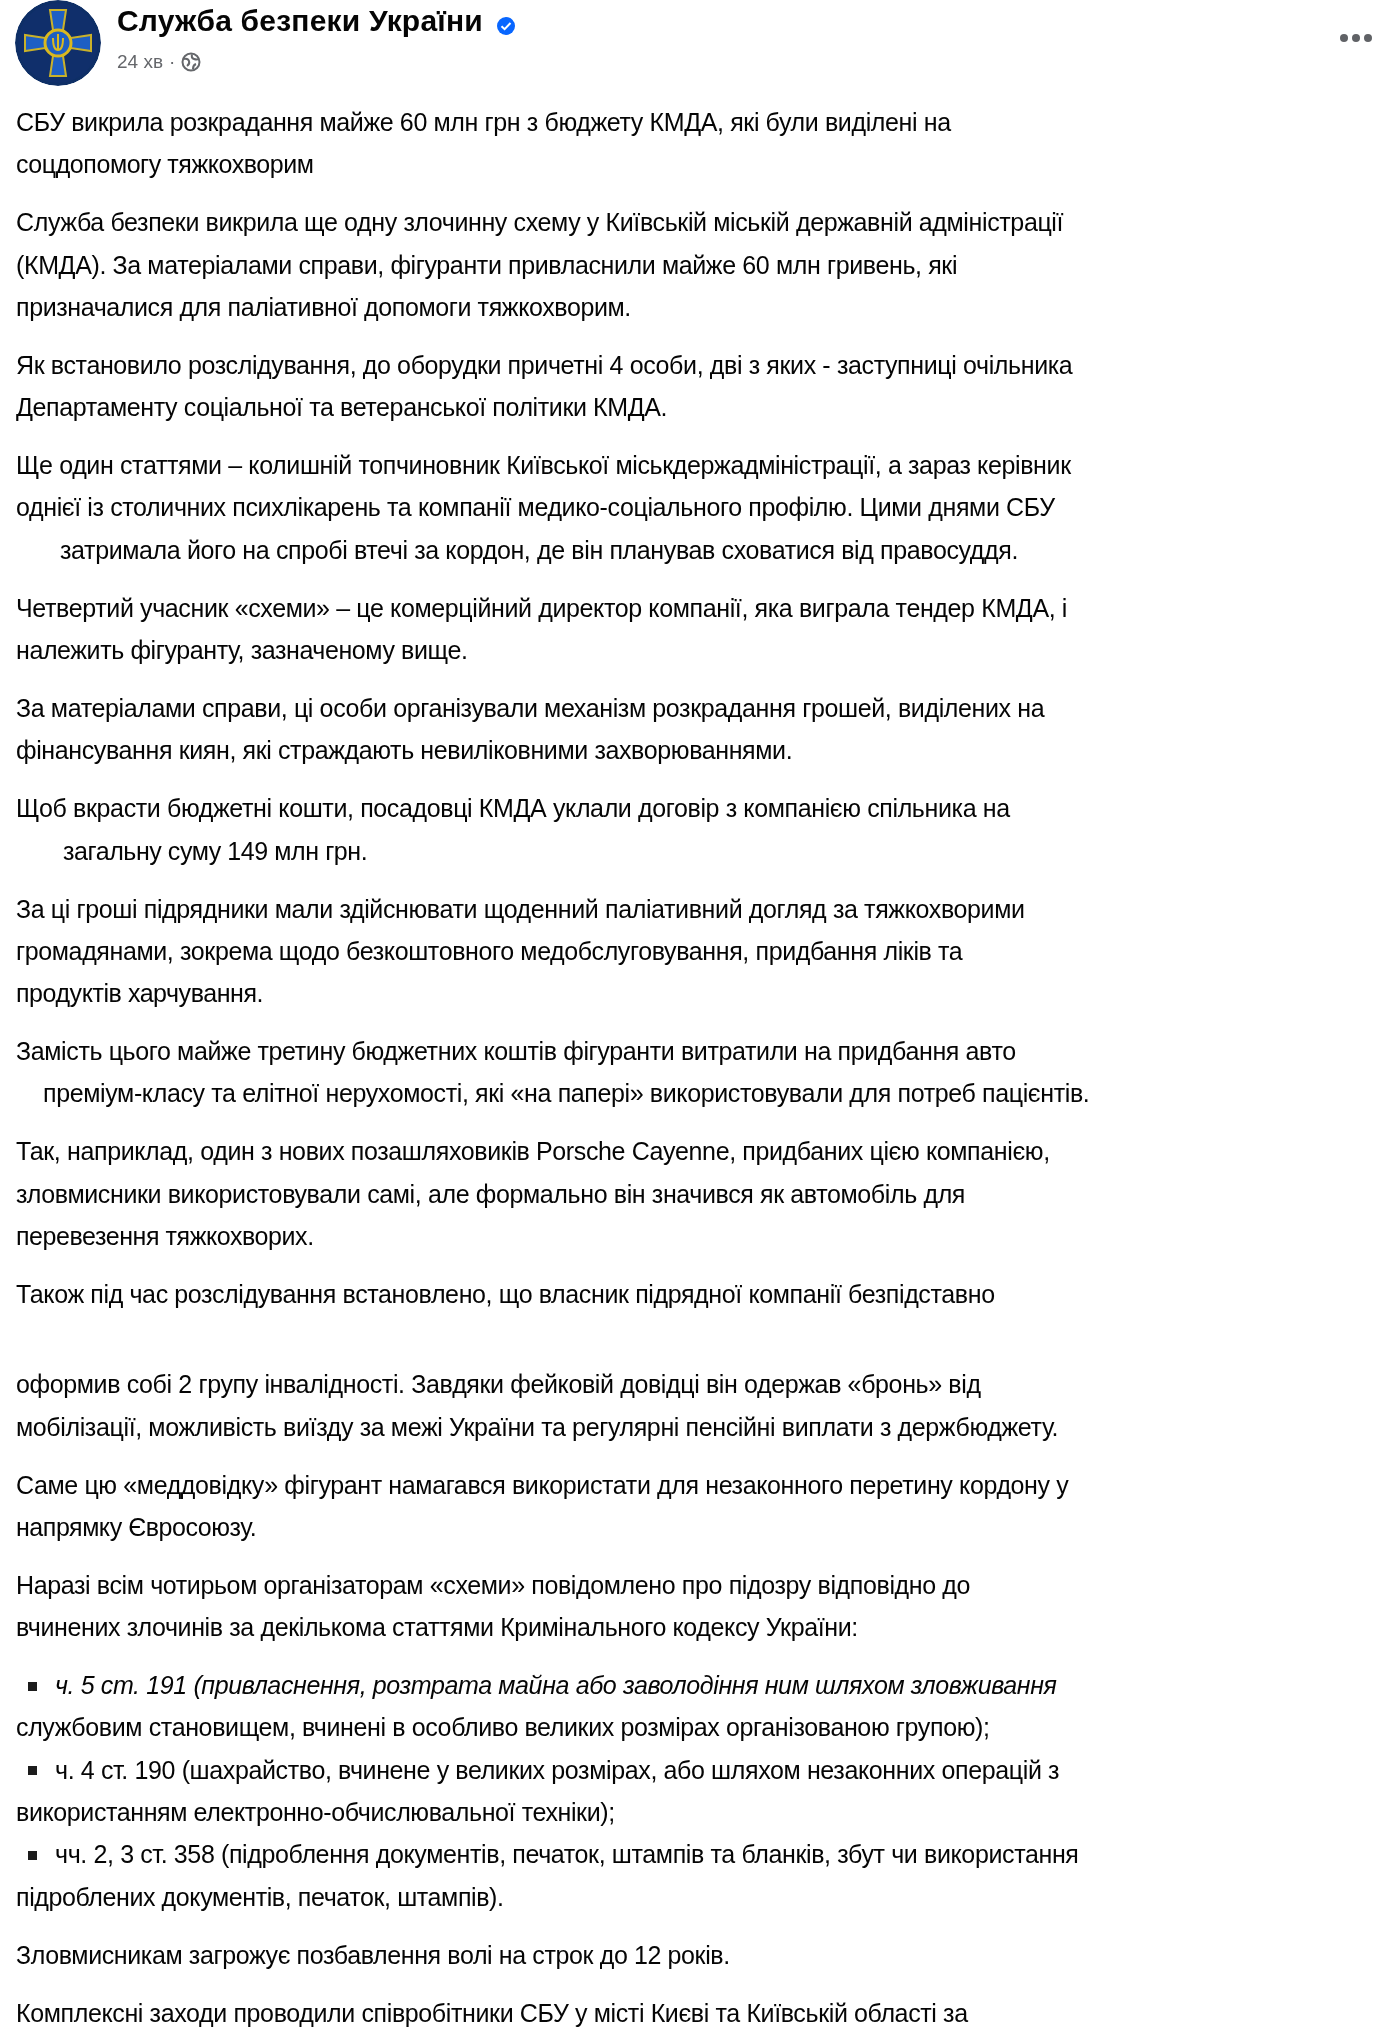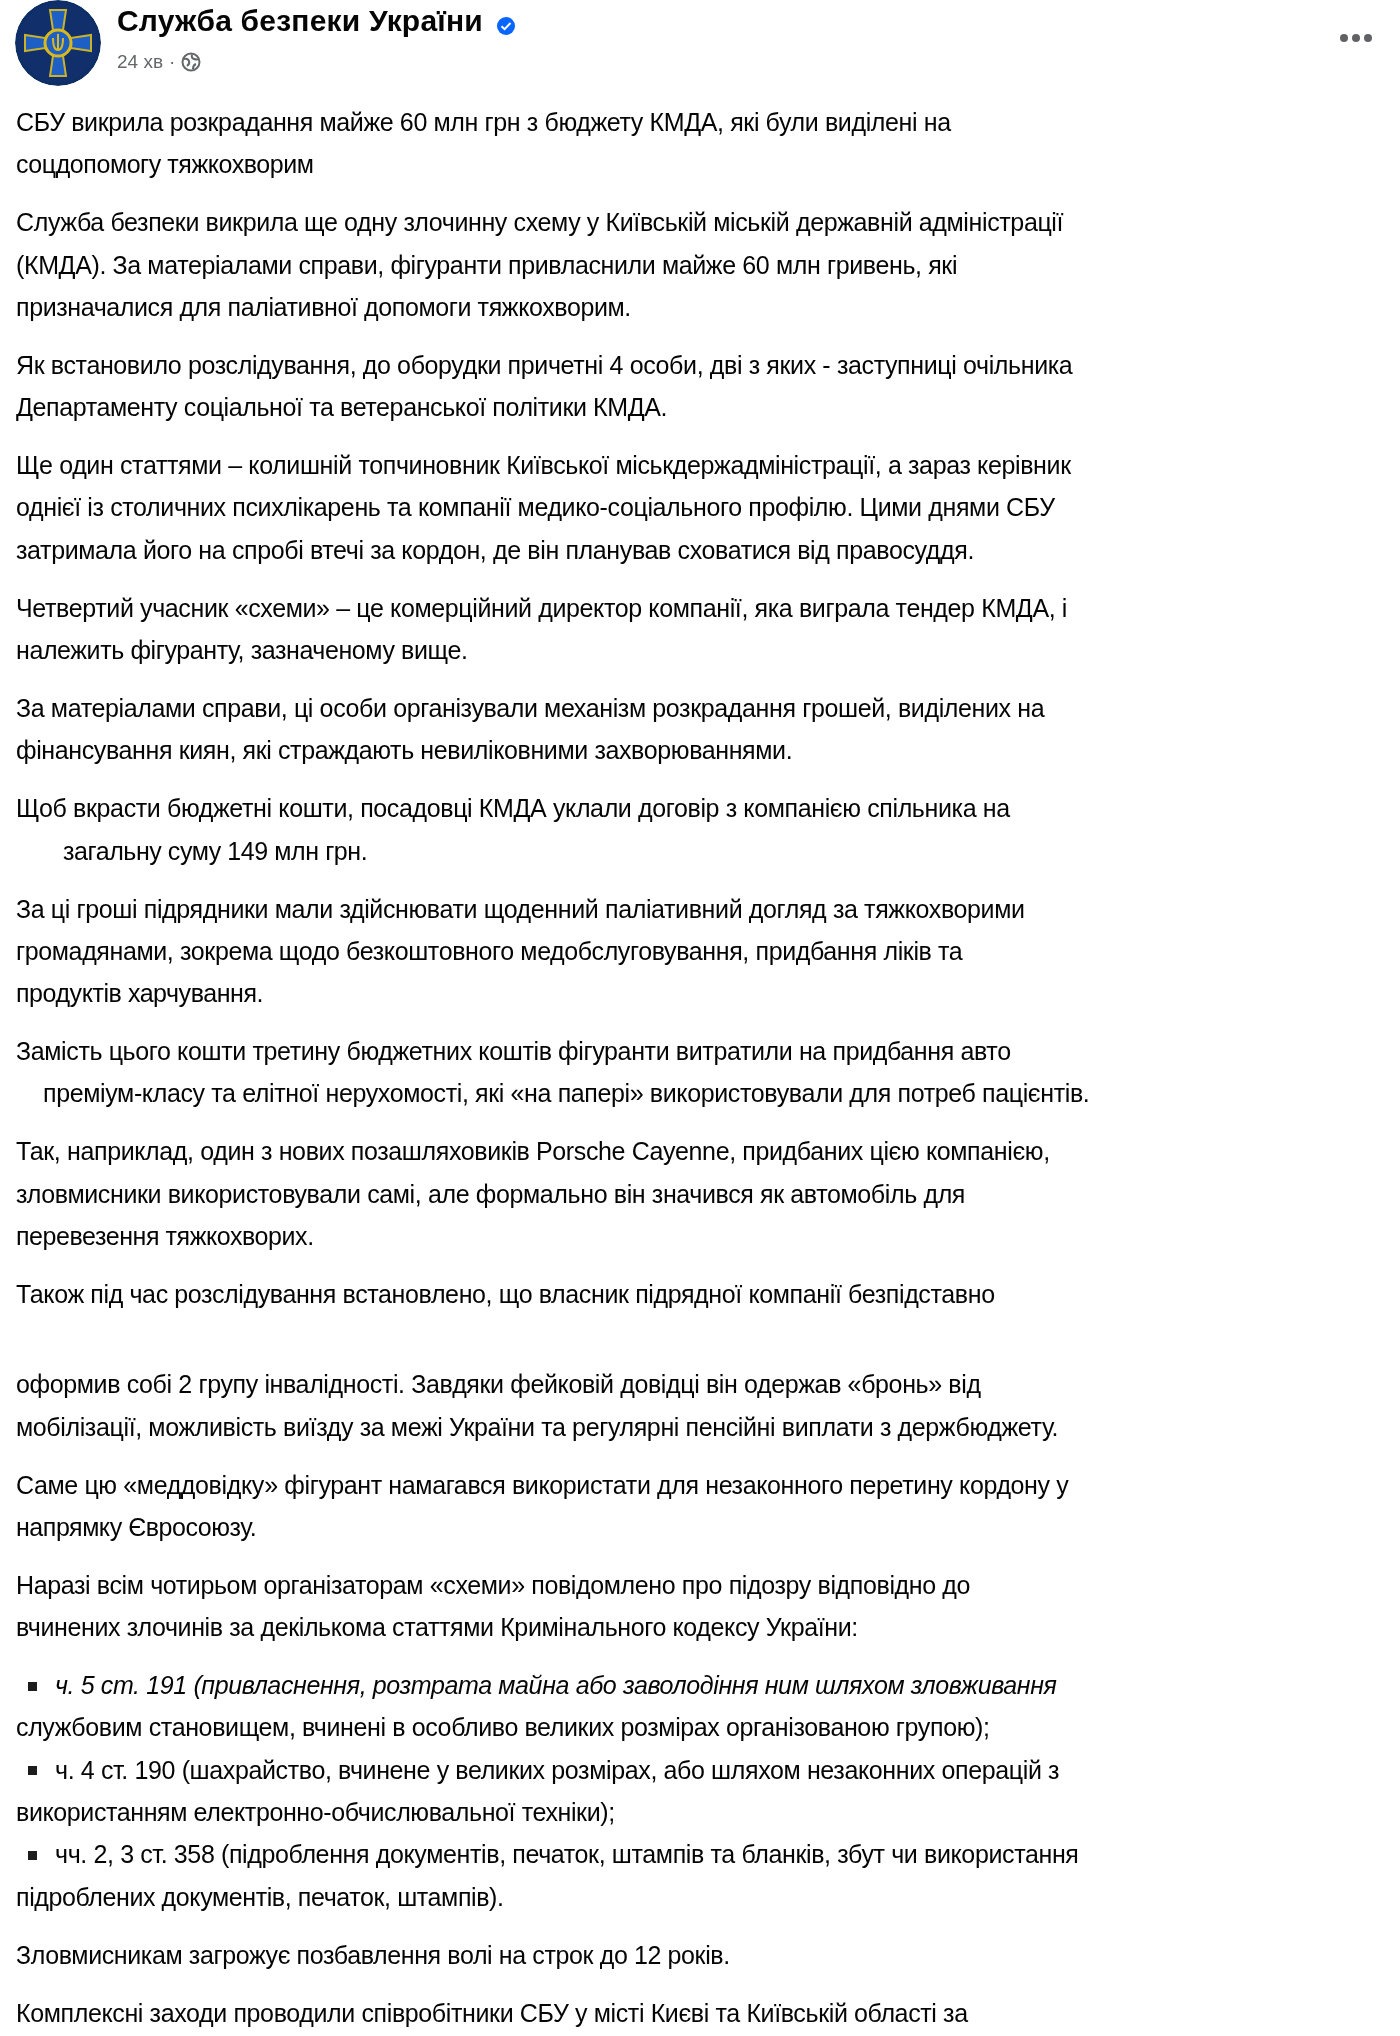--- a/index.html
+++ b/index.html
@@ -80,41 +80,41 @@
     <span class="line" style="letter-spacing: -0.376px;">(КМДА). За матеріалами справи, фігуранти привласнили майже 60 млн гривень, які</span>
     <span class="line" style="letter-spacing: -0.39px;">призначалися для паліативної допомоги тяжкохворим.</span>
   </p>
   <p class="para">
     <span class="line" style="letter-spacing: -0.372px;">Як встановило розслідування, до оборудки причетні 4 особи, дві з яких - заступниці очільника</span>
     <span class="line" style="letter-spacing: -0.387px;">Департаменту соціальної та ветеранської політики КМДА.</span>
   </p>
   <p class="para">
     <span class="line" style="letter-spacing: -0.372px;">Ще один статтями – колишній топчиновник Київської міськдержадміністрації, а зараз керівник</span>
     <span class="line" style="letter-spacing: -0.373px;">однієї із столичних психлікарень та компанії медико-соціального профілю. Цими днями СБУ</span>
-    <span class="line" style="letter-spacing: -0.374px;">затримала його на спробі втечі за кордон, де він планував сховатися від правосуддя.</span>
+    <span class="line" style="letter-spacing: -0.374px; margin-left: 44px;">затримала його на спробі втечі за кордон, де він планував сховатися від правосуддя.</span>
   </p>
   <p class="para">
     <span class="line" style="letter-spacing: -0.373px;">Четвертий учасник «схеми» – це комерційний директор компанії, яка виграла тендер КМДА, і</span>
     <span class="line" style="letter-spacing: -0.404px;">належить фігуранту, зазначеному вище.</span>
   </p>
   <p class="para">
     <span class="line" style="letter-spacing: -0.373px;">За матеріалами справи, ці особи організували механізм розкрадання грошей, виділених на</span>
     <span class="line" style="letter-spacing: -0.382px;">фінансування киян, які страждають невиліковними захворюваннями.</span>
   </p>
   <p class="para">
     <span class="line" style="letter-spacing: -0.374px;">Щоб вкрасти бюджетні кошти, посадовці КМДА уклали договір з компанією спільника на</span>
     <span class="line" style="letter-spacing: -0.427px; margin-left: 47px;">загальну суму 149 млн грн.</span>
   </p>
   <p class="para">
     <span class="line" style="letter-spacing: -0.374px;">За ці гроші підрядники мали здійснювати щоденний паліативний догляд за тяжкохворими</span>
     <span class="line" style="letter-spacing: -0.376px;">громадянами, зокрема щодо безкоштовного медобслуговування, придбання ліків та</span>
     <span class="line" style="letter-spacing: -0.445px;">продуктів харчування.</span>
   </p>
   <p class="para">
-    <span class="line" style="letter-spacing: -0.374px;">Замість цього кошти третину бюджетних коштів фігуранти витратили на придбання авто</span>
+    <span class="line" style="letter-spacing: -0.374px;">Замість цього майже третину бюджетних коштів фігуранти витратили на придбання авто</span>
     <span class="line" style="letter-spacing: -0.372px; margin-left: 27px;">преміум-класу та елітної нерухомості, які «на папері» використовували для потреб пацієнтів.</span>
   </p>
   <p class="para">
     <span class="line" style="letter-spacing: -0.373px;">Так, наприклад, один з нових позашляховиків Porsche Cayenne, придбаних цією компанією,</span>
     <span class="line" style="letter-spacing: -0.376px;">зловмисники використовували самі, але формально він значився як автомобіль для</span>
     <span class="line" style="letter-spacing: -0.433px;">перевезення тяжкохворих.</span>
   </p>
   <p class="para">
     <span class="line" style="letter-spacing: -0.374px;">Також під час розслідування встановлено, що власник підрядної компанії безпідставно</span>
     <span class="line" style="letter-spacing: -0.374px; margin-top: 48px;">оформив собі 2 групу інвалідності. Завдяки фейковій довідці він одержав «бронь» від</span>

